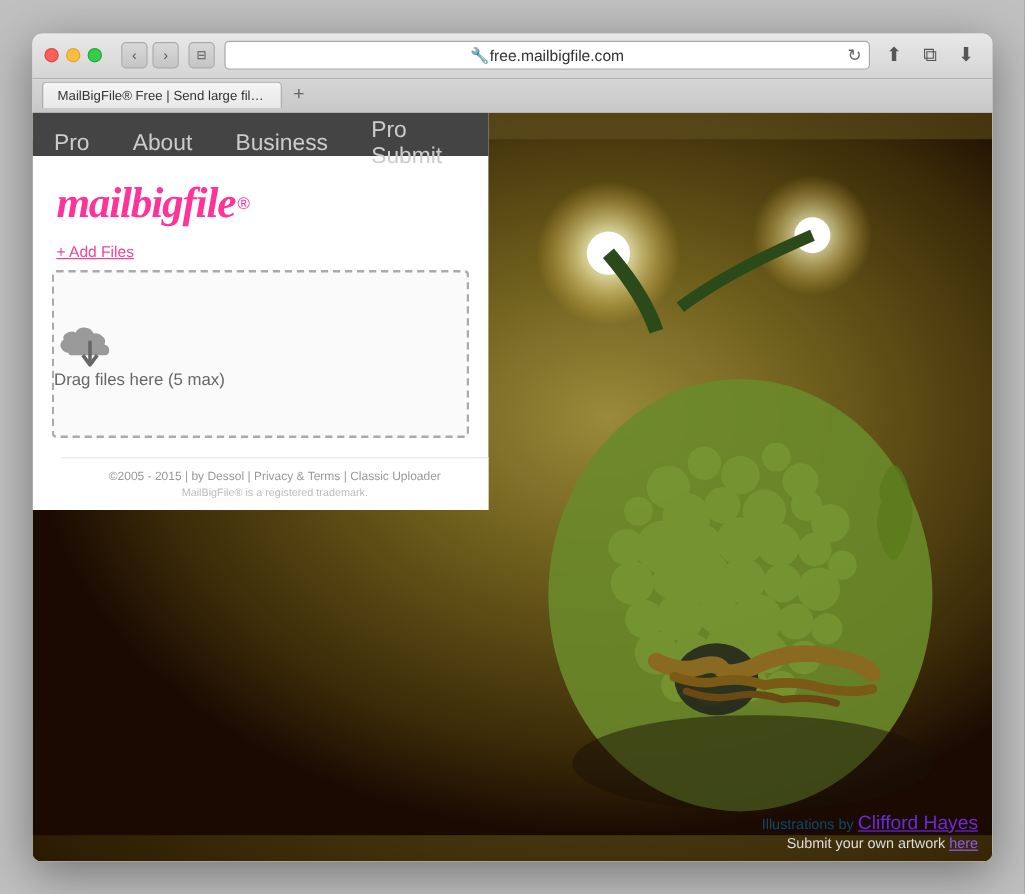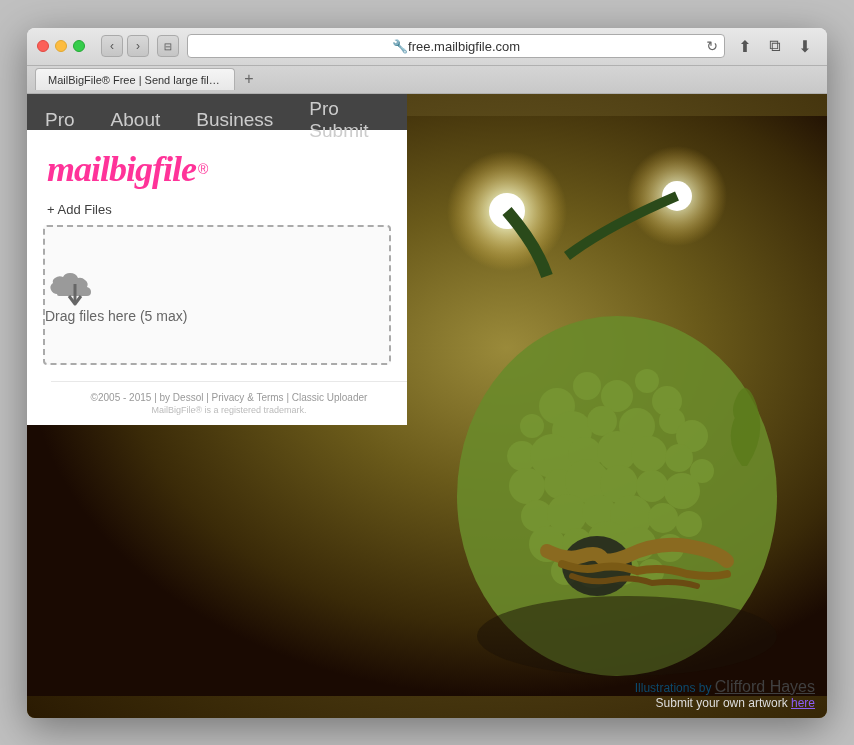--- a/index.html
+++ b/index.html
@@ -203,21 +203,21 @@
       right: 12px;
       text-align: right;
     }
 
     .attribution-bar .illus-text {
       font-size: 12px;
       color: #0c4a6e;
     }
 
     .attribution-bar .illus-name {
-      color: #404040;
+      color: #6d28d9;
       text-decoration: underline;
     }
 
     .attribution-bar .submit-text {
       font-size: 12px;
       color: #ddd;
       display: block;
     }
 
     .attribution-bar .here-link {
@@ -272,26 +272,27 @@
     .logo-reg {
       font-size: 14px;
       color: #ff3399;
       vertical-align: super;
       margin-left: 2px;
     }
 
     
     .add-files-btn {
       padding: 4px 20px 8px;
-      color: #404040;
+      color: #ec4899;
       font-size: 13px;
       cursor: pointer;
       display: flex;
       align-items: center;
       gap: 4px;
+      text-decoration: underline;
     }
 
     
     .drop-zone {
       margin: 0 16px 16px;
       border: 2px dashed #aaa;
       border-radius: 4px;
       height: 140px;
       display: flex;
       flex-direction: column;

